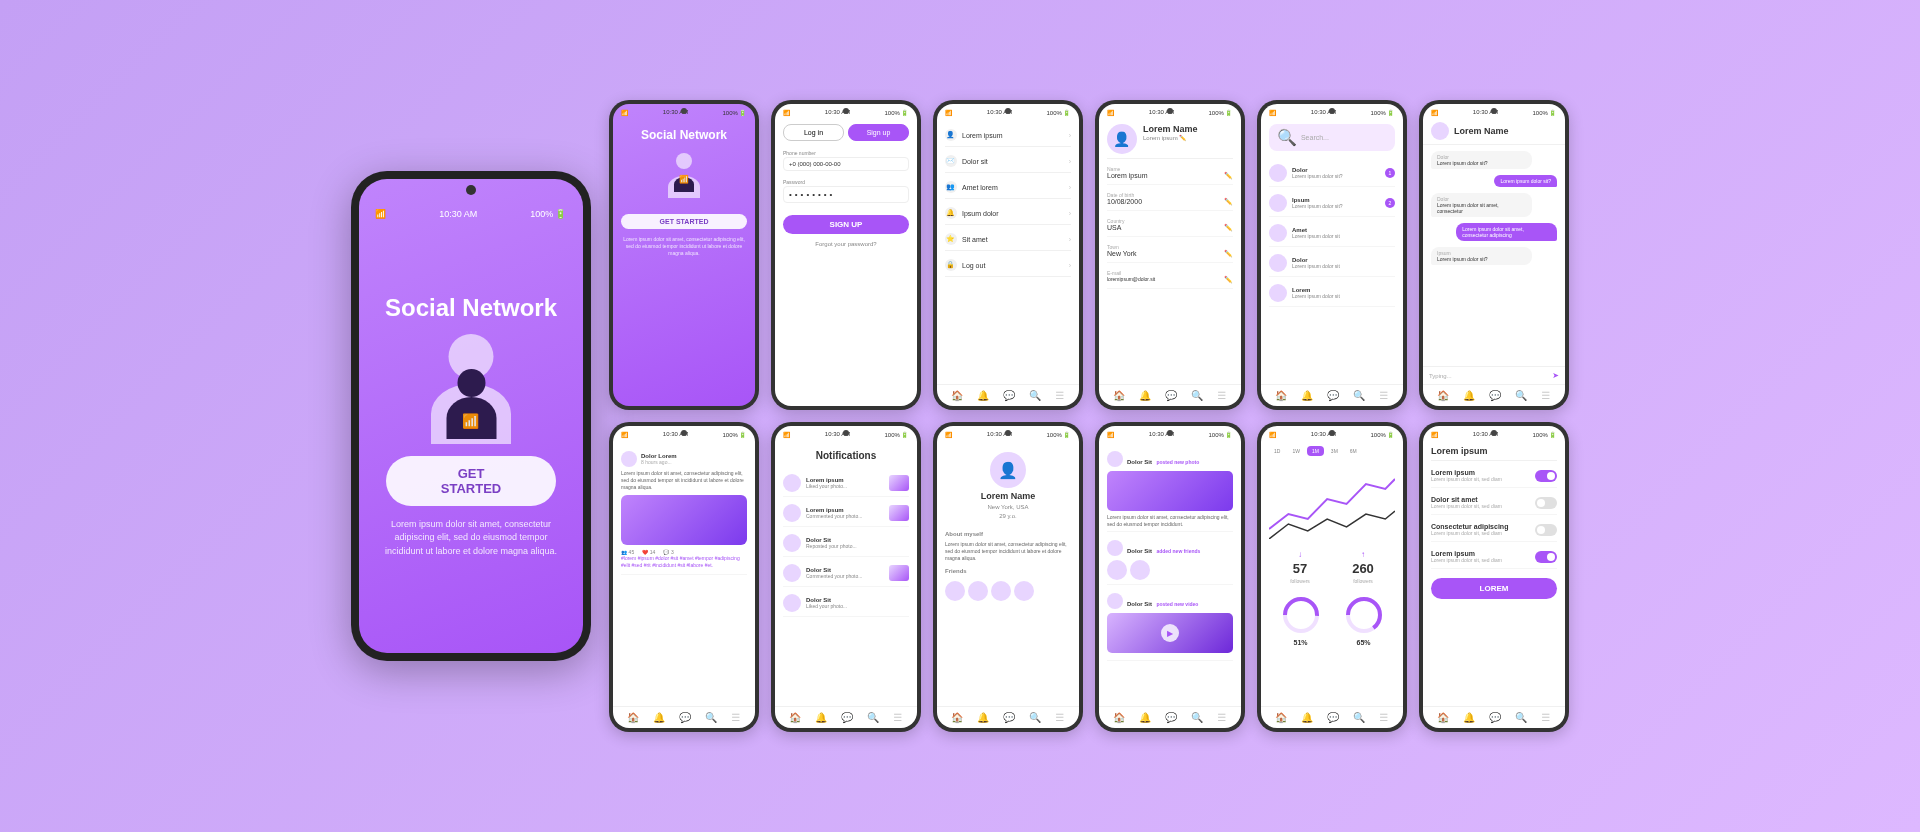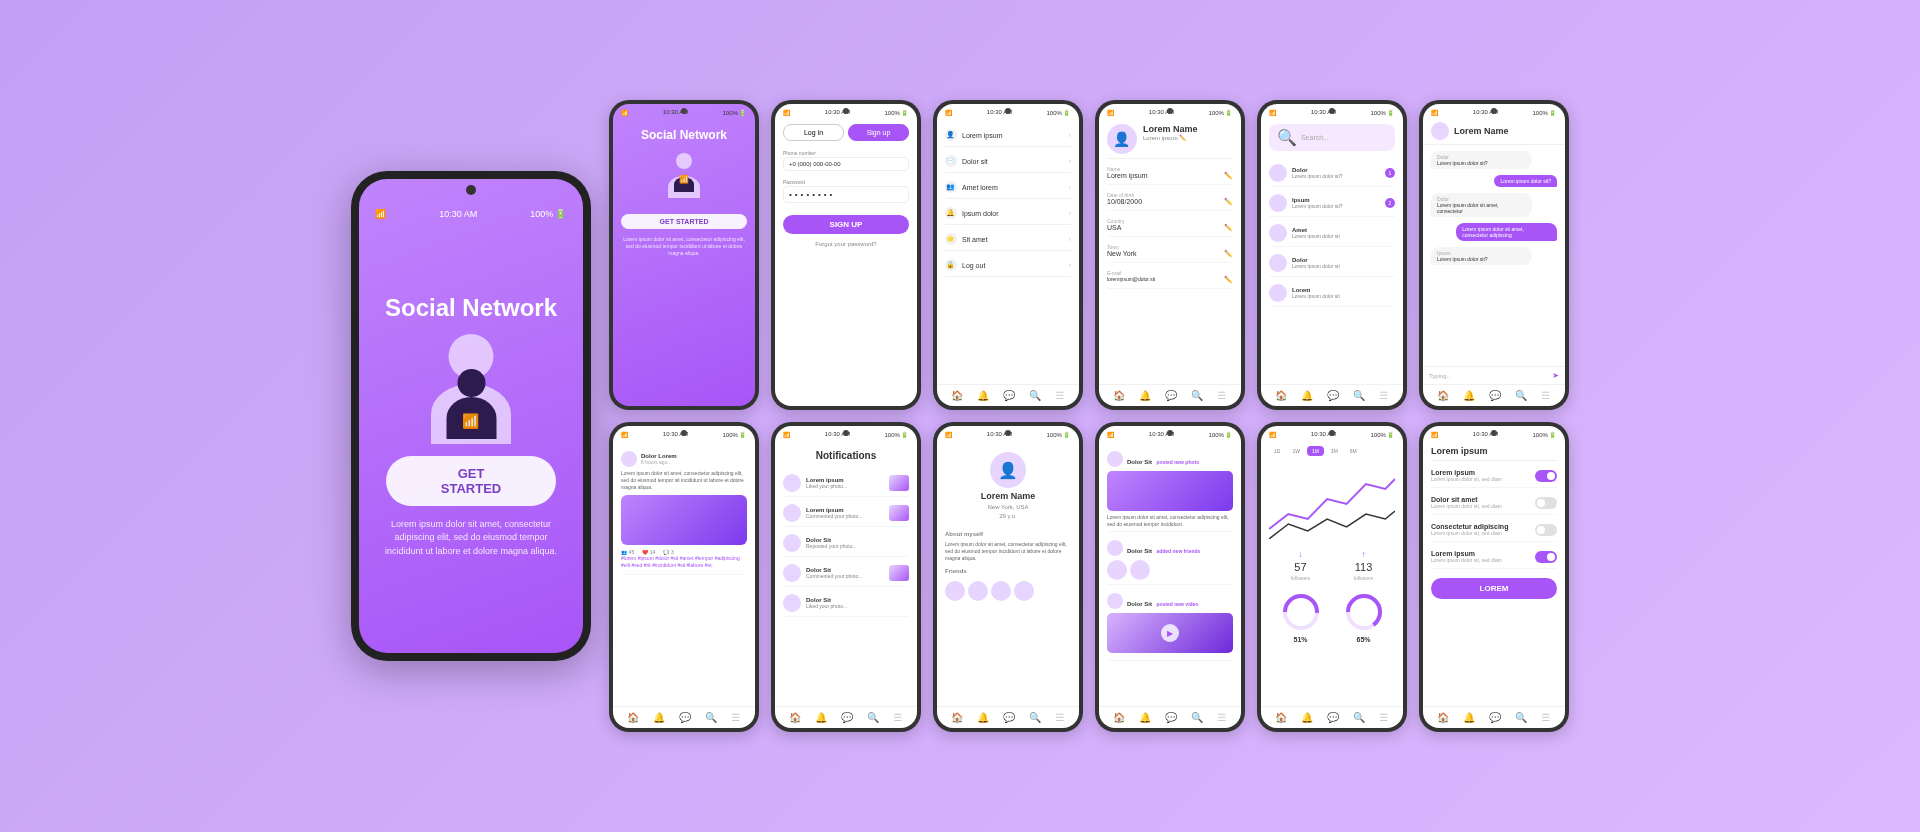--- a/index.html
+++ b/index.html
@@ -780,22 +780,22 @@
       justify-content: space-around;
       margin: 4px 0;
     }
     .follower-stat {
       display: flex;
       flex-direction: column;
       align-items: center;
       gap: 2px;
     }
     .follower-count {
-      font-size: 11px;
-      font-weight: normal;
+      font-size: 13px;
+      font-weight: bold;
       color: #333;
     }
     .follower-label {
       font-size: 5px;
       color: #aaa;
     }
     .follower-arrow {
       font-size: 8px;
     }
     .arrow-down { color: #a855f7; }
@@ -1380,21 +1380,21 @@
             </svg>
           </div>
           <div class="followers-row">
             <div class="follower-stat">
               <span class="follower-arrow arrow-down">↓</span>
               <span class="follower-count">57</span>
               <span class="follower-label">followers</span>
             </div>
             <div class="follower-stat">
               <span class="follower-arrow arrow-up">↑</span>
-              <span class="follower-count">113</span>
+              <span class="follower-count">260</span>
               <span class="follower-label">followers</span>
             </div>
           </div>
           <div class="circles-row">
             <div style="text-align:center;">
               <svg width="40" height="40" viewBox="0 0 40 40">
                 <circle cx="20" cy="20" r="16" fill="none" stroke="#f0e0ff" stroke-width="4"></circle>
                 <circle cx="20" cy="20" r="16" fill="none" stroke="#a855f7" stroke-width="4" stroke-dasharray="51 49" stroke-dashoffset="25" transform="rotate(-90 20 20)"></circle>
               </svg>
               <div style="font-size:7px; font-weight:bold; color:#333;">51%</div>

